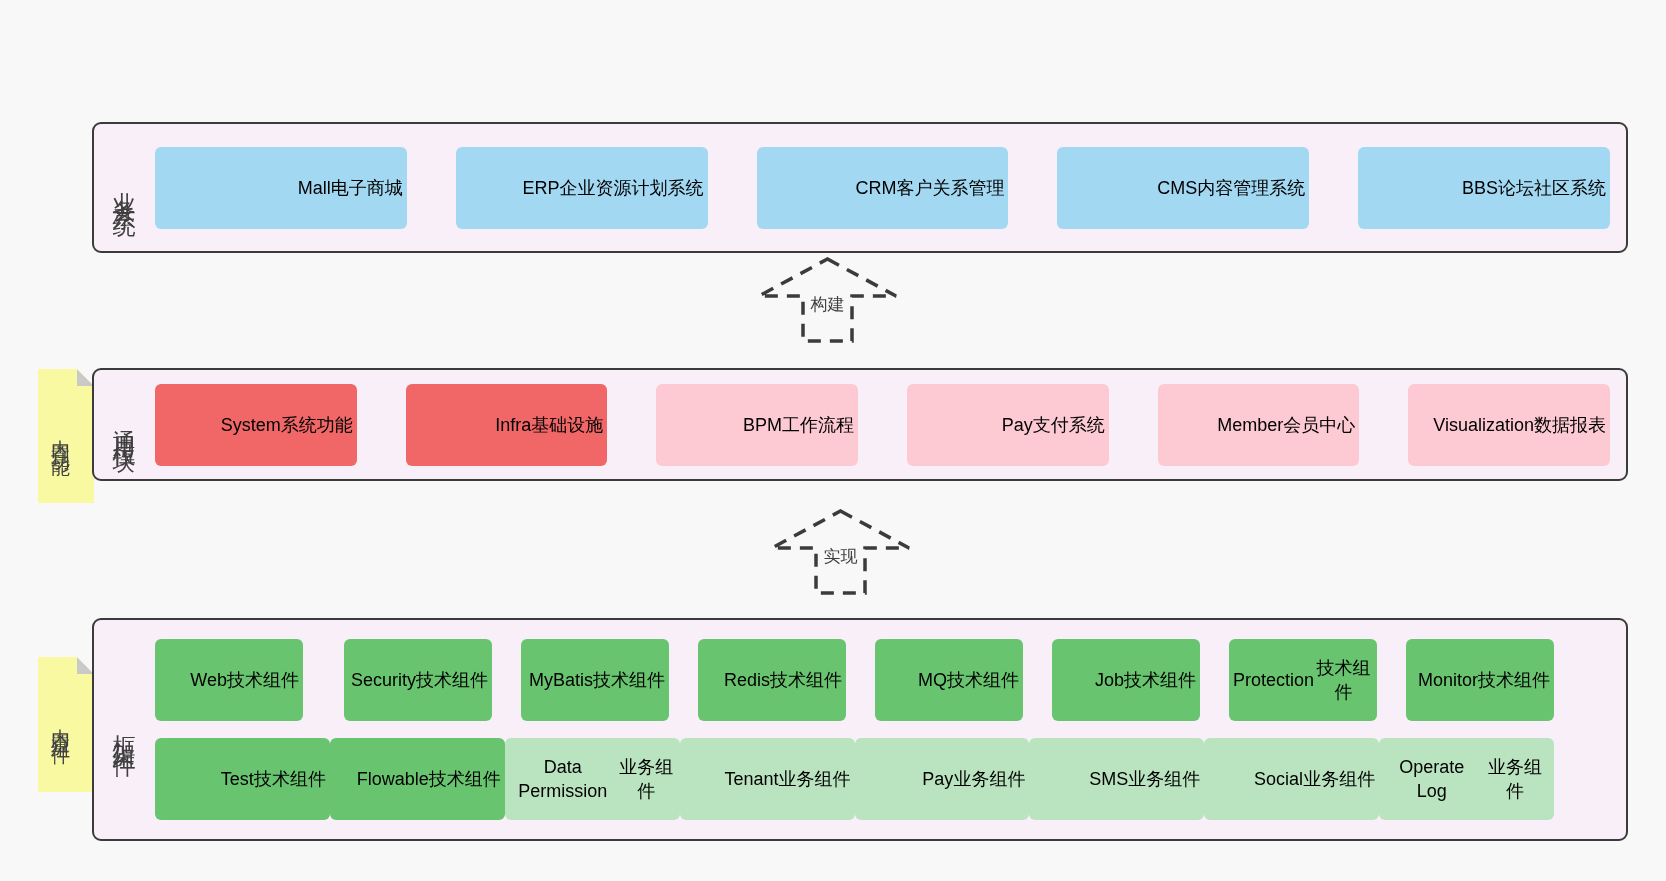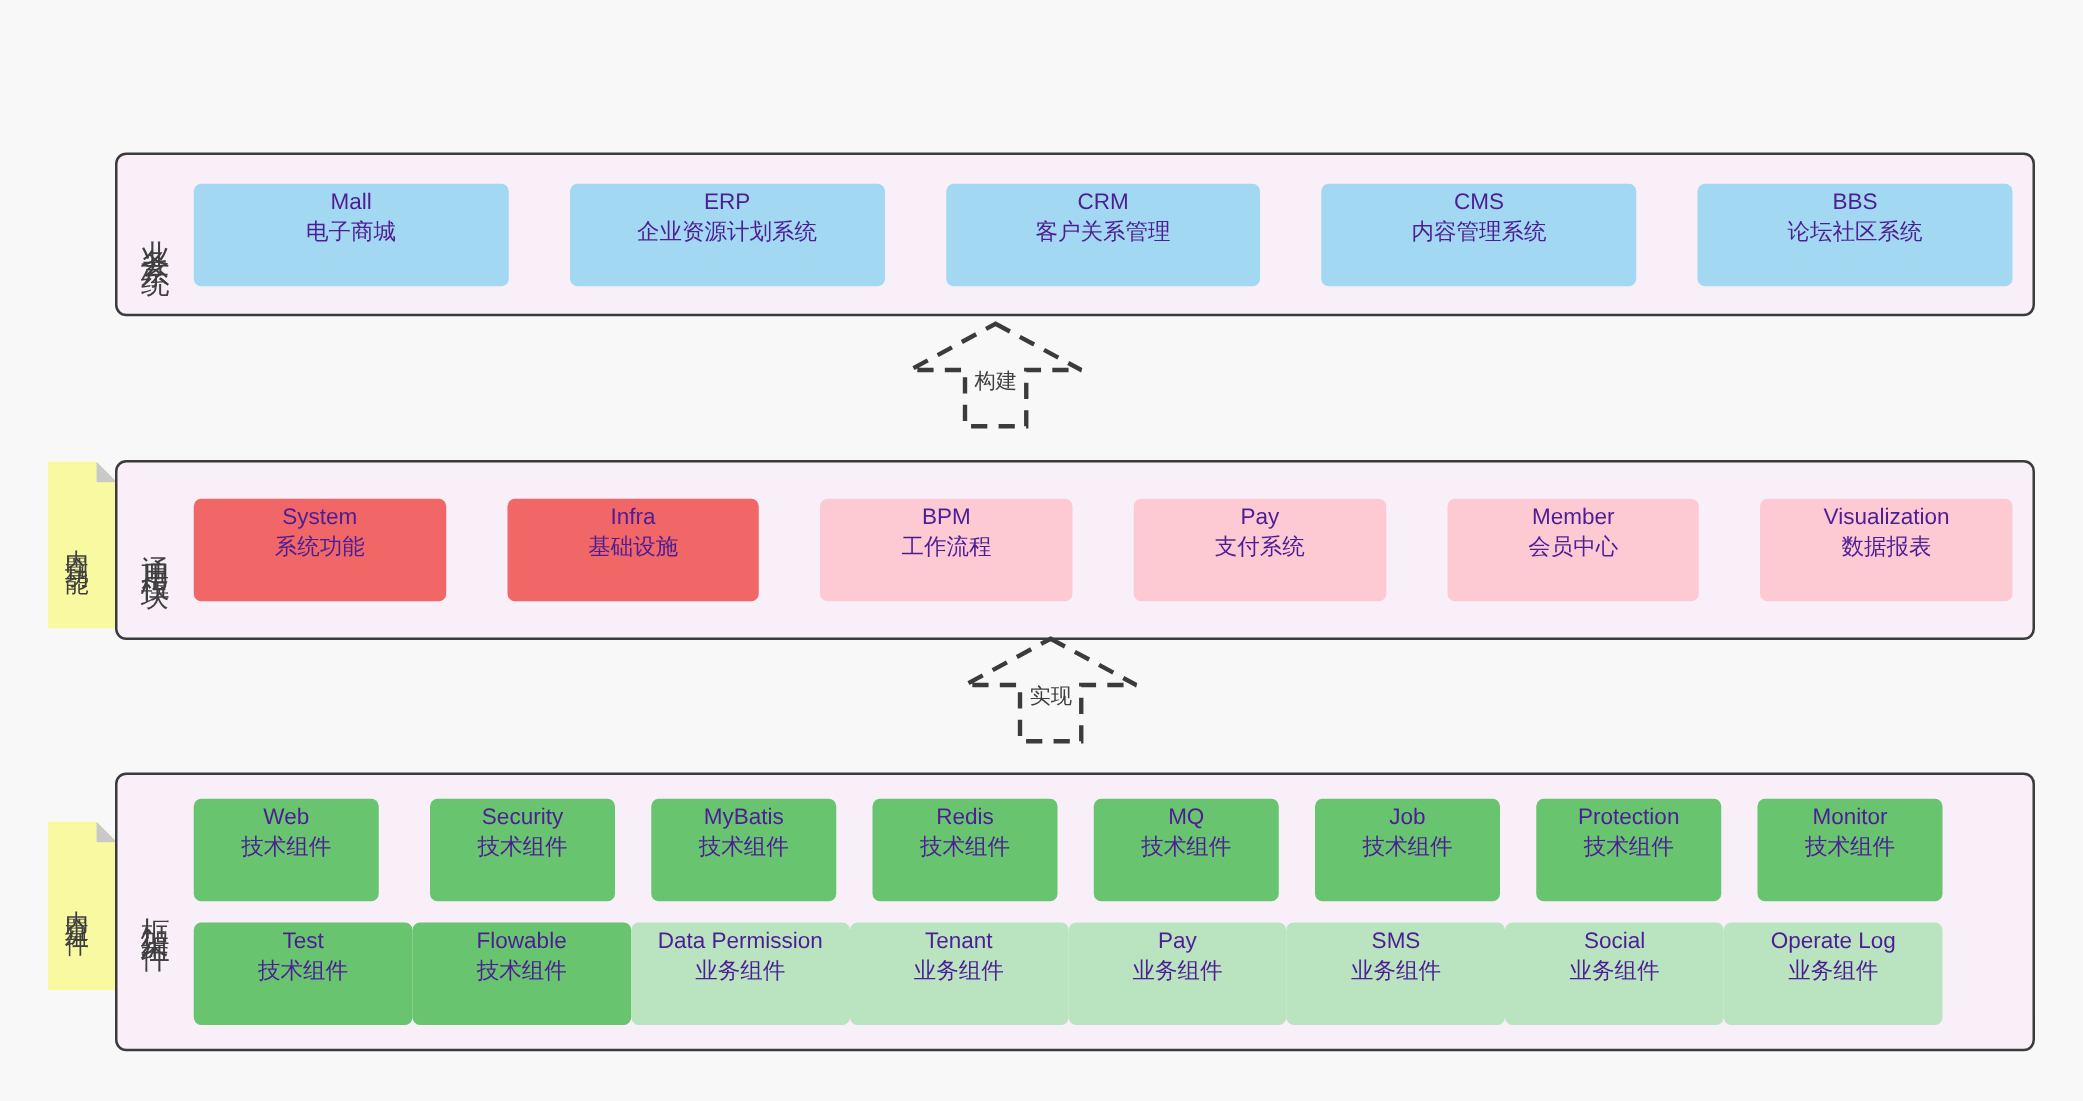--- a/index.html
+++ b/index.html
@@ -47,25 +47,25 @@
   }
   .row{
     display:flex;
     align-items:stretch;
   }
   .box{
     flex:1;
     height:82px;
     border-radius:6px;
     display:flex;
-    flex-direction:column;
+    flex-direction:row;
     align-items:center;
-    justify-content:flex-start;
+    justify-content:flex-end;
     text-align:center;
-    color:#4c1d95;
+    color:#000000;
     font-size:18px;
     line-height:24px;
     padding:2px 4px;
     box-sizing:border-box;
   }
   .note{
     position:absolute;
     z-index:1;
     display:flex;
     align-items:center;
@@ -128,21 +128,21 @@
             <div>CMS</div>
             <div>内容管理系统</div>
           </div>
           <div class="box" style="background: rgb(163, 216, 242);">
             <div>BBS</div>
             <div>论坛社区系统</div>
           </div>
         </div>
       </div>
     </div>
-    <div class="section" style="left: 92px; top: 368px; width: 1536px; height: 144px; background: rgb(249, 239, 248); border-color: rgb(59, 59, 59);">
+    <div class="section" style="left: 92px; top: 368px; width: 1536px; height: 113px; background: rgb(249, 239, 248); border-color: rgb(59, 59, 59);">
       <div class="vlabel">通用模块</div>
       <div class="rows">
         <div class="row" style="column-gap: 49px; padding-right: 16px;">
           <div class="box" style="background: rgb(241, 102, 103);">
             <div>System</div>
             <div>系统功能</div>
           </div>
           <div class="box" style="background: rgb(241, 102, 103);">
             <div>Infra</div>
             <div>基础设施</div>
@@ -240,21 +240,21 @@
             <div>Operate Log</div>
             <div>业务组件</div>
           </div>
         </div>
       </div>
     </div>
     <div class="note" style="left: 38px; top: 657px; width: 56px; height: 135px; background: rgb(249, 249, 162); clip-path: polygon(0px 0px, calc(100% - 17px) 0px, 100% 17px, 100% 100%, 0px 100%);">
       <div class="note-fold" style="background: rgb(201, 201, 201); clip-path: polygon(0px 0px, 100% 100%, 0px 100%);"></div>
       <div class="note-text">内置组件</div>
     </div>
-    <div class="arrow" style="left: 724px; top: 256px; text-decoration: underline;">
+    <div class="arrow" style="left: 755px; top: 256px; text-decoration: underline;">
       <svg width="145" height="88" viewBox="0 0 145 88">
         <path d="M72.5 3 L141 40 L97 40 L97 85 L48 85 L48 40 L4 40 Z" fill="none" stroke="#3b3b3b" stroke-width="3.5" stroke-dasharray="13 9" stroke-linejoin="miter"></path>
       </svg>
       <div class="arrow-label" style="background: rgb(248, 248, 248);">构建</div>
     </div>
     <div class="arrow" style="left: 768px; top: 508px;">
       <svg width="145" height="88" viewBox="0 0 145 88">
         <path d="M72.5 3 L141 40 L97 40 L97 85 L48 85 L48 40 L4 40 Z" fill="none" stroke="#3b3b3b" stroke-width="3.5" stroke-dasharray="13 9" stroke-linejoin="miter"></path>
       </svg>
       <div class="arrow-label" style="background: rgb(248, 248, 248);">实现</div>

